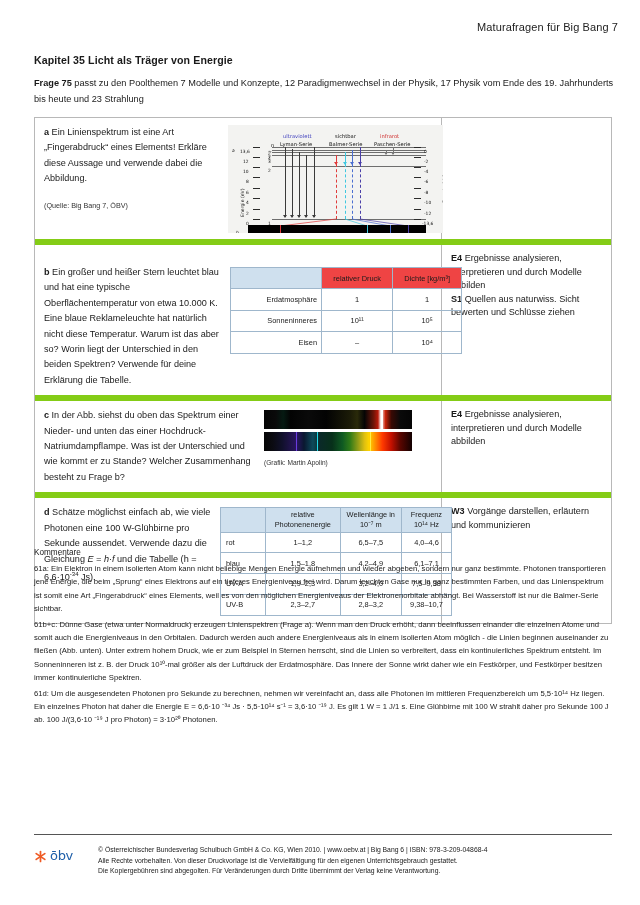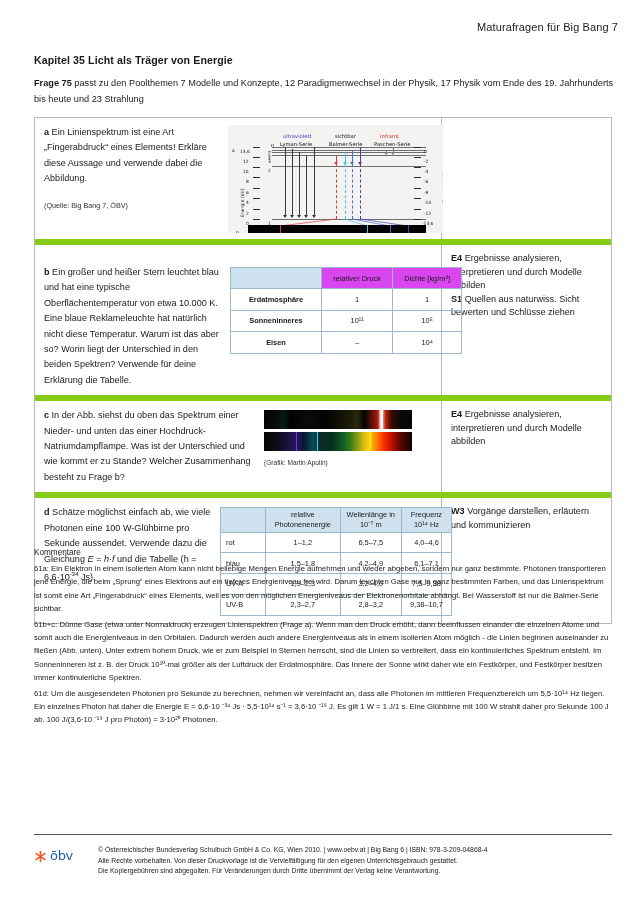--- a/index.html
+++ b/index.html
@@ -168,23 +168,23 @@
     font-family: "Liberation Sans", sans-serif;
   }
   .tbl-b td, .tbl-b th {
     border: 1px solid #9fb7cc;
     padding: 2.5px 4px;
     text-align: center;
     font-weight: normal;
     color: #1a1a1a;
     height: 11px;
   }
-  .tbl-b thead th { background: #d946ef; }
+  .tbl-b thead th { background: #ef4444; }
   .tbl-b thead th.blank { background: #cfe0ee; }
-  .tbl-b td.rowhdr { text-align: center; font-weight: bold; }
+  .tbl-b td.rowhdr { text-align: right; }
 
   
   .tbl-d {
     border-collapse: collapse;
     font-size: 7.4px;
     width: 232px;
   }
   .tbl-d td, .tbl-d th {
     border: 1px solid #9fb7cc;
     padding: 2.2px 3px;

